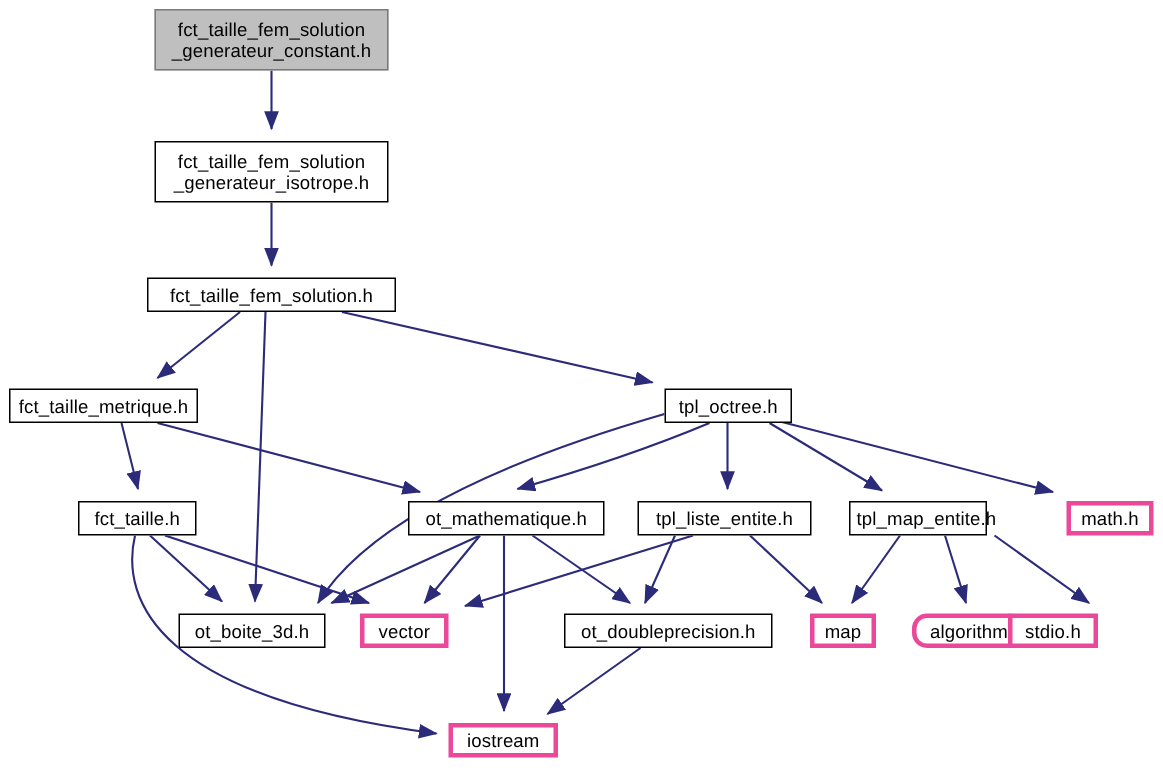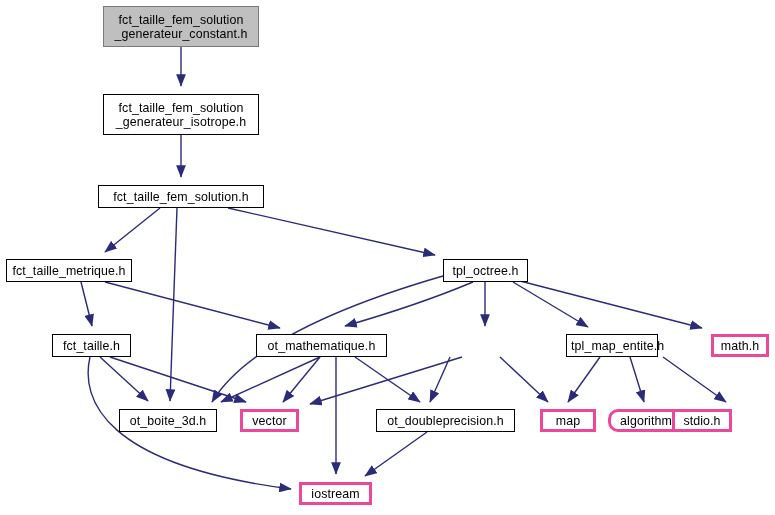--- a/index.html
+++ b/index.html
@@ -101,25 +101,26 @@
 
   <div id="node-layer">
       <div class="node current" style="left: 103px; top: 6px; width: 156px; height: 41px;"><span class="node-label">fct_taille_fem_solution
 _generateur_constant.h</span></div>
       <div class="node" style="left: 103px; top: 94px; width: 156px; height: 41px;"><span class="node-label">fct_taille_fem_solution
 _generateur_isotrope.h</span></div>
       <div class="node" style="left: 98px; top: 185px; width: 166px; height: 23px;"><span class="node-label">fct_taille_fem_solution.h</span></div>
       <div class="node" style="left: 6px; top: 259px; width: 126px; height: 23px;"><span class="node-label">fct_taille_metrique.h</span></div>
       <div class="node" style="left: 443px; top: 259px; width: 85px; height: 23px;"><span class="node-label">tpl_octree.h</span></div>
       <div class="node" style="left: 52px; top: 334px; width: 79px; height: 23px;"><span class="node-label">fct_taille.h</span></div>
-      <div class="node" style="left: 256px; top: 334px; width: 131px; height: 23px; justify-content: center;"><span class="node-label">ot_mathematique.h</span></div>
+      <div class="node" style="left: 272px; top: 334px; width: 131px; height: 23px; justify-content: center;"><span class="node-label">ot_mathematique.h</span></div>
+      <div class="node" style="left: 425px; top: 334px; width: 116px; height: 23px;"><span class="node-label">tpl_liste_entite.h</span></div>
       <div class="node" style="left: 566px; top: 334px; width: 92px; height: 23px;"><span class="node-label">tpl_map_entite.h</span></div>
       <div class="node sys" style="left: 711px; top: 334px; width: 58px; height: 23px;"><span class="node-label">math.h</span></div>
       <div class="node" style="left: 119px; top: 409px; width: 98px; height: 23px;"><span class="node-label">ot_boite_3d.h</span></div>
       <div class="node sys" style="left: 240px; top: 409px; width: 59px; height: 23px;"><span class="node-label">vector</span></div>
       <div class="node" style="left: 376px; top: 409px; width: 139px; height: 23px;"><span class="node-label">ot_doubleprecision.h</span></div>
-      <div class="node sys" style="left: 540px; top: 409px; width: 56px; height: 23px;"><span class="node-label">map</span></div>
+      <div class="node sys" style="left: 540px; top: 409px; width: 44px; height: 23px;"><span class="node-label">map</span></div>
       <div class="node sys" style="left: 608px; top: 409px; width: 76px; height: 23px; border-radius: 10px;"><span class="node-label">algorithm</span></div>
       <div class="node sys" style="left: 672px; top: 409px; width: 60px; height: 23px;"><span class="node-label">stdio.h</span></div>
       <div class="node sys" style="left: 299px; top: 482px; width: 73px; height: 23px;"><span class="node-label">iostream</span></div>
     </div>
 
 </div>
 
 </body></html>

